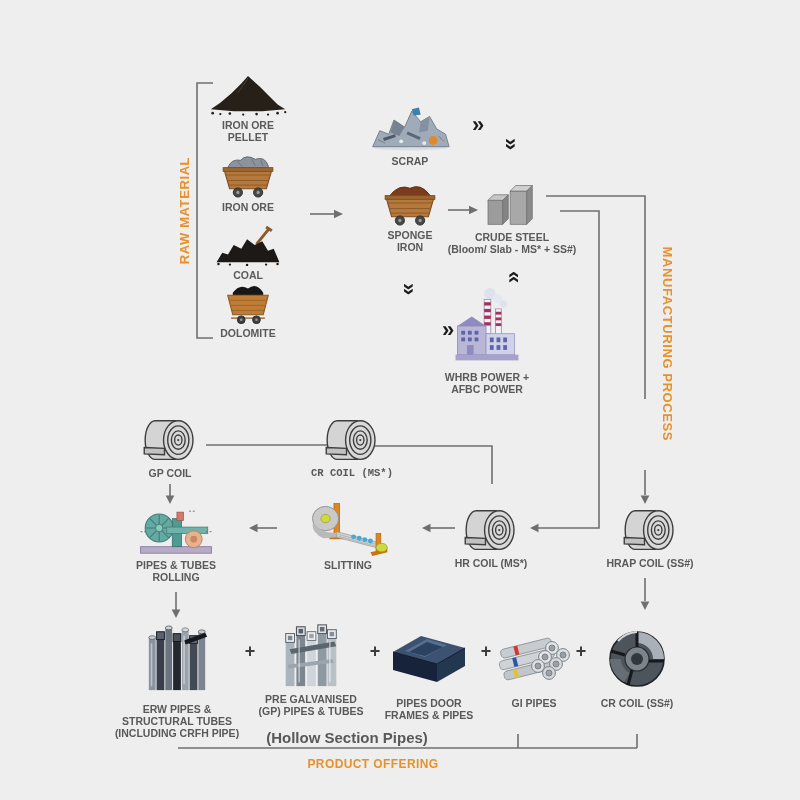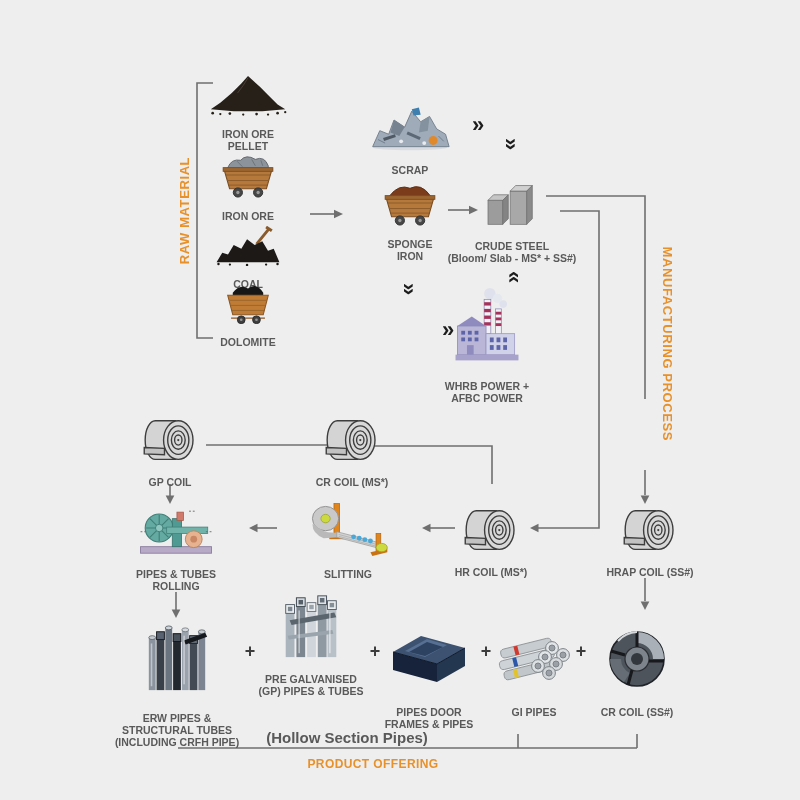--- a/index.html
+++ b/index.html
@@ -4,21 +4,21 @@
 <style>
   html,body{margin:0;padding:0;}
   #canvas{
     position:relative; width:800px; height:800px;
     background:#eeeeee; overflow:hidden;
     font-family:"Liberation Sans", sans-serif;
   }
   .node{position:absolute; display:flex; flex-direction:column; align-items:center;}
   .icon-wrap{display:flex; align-items:center; justify-content:center; width:100%;}
   .label{
-    margin-top:12px; text-align:center; font-weight:bold;
+    margin-top:3px; text-align:center; font-weight:bold;
     font-size:10.5px; line-height:12px; color:#595959; letter-spacing:0px;
     width:100%;
   }
   .label span{display:block;}
   .vtitle{
     position:absolute; text-align:center; font-weight:bold;
     font-size:13px; letter-spacing:0.6px; color:#e8912a; white-space:nowrap;
   }
   .htitle{
     position:absolute; text-align:center; font-weight:bold;
@@ -310,21 +310,21 @@
           <ellipse cx="41" cy="24" rx="4" ry="5.5" fill="none"></ellipse>
           <circle cx="41" cy="24" r="1.2" fill="#3d3d3d" stroke="none"></circle>
         </g>
       </svg>
     </div>
     <div class="label">
       <span>GP COIL</span>
     </div>
   </div>
 
-  <div class="node" style="left:292px; top:418px; width:120px;">
+  <div class="node" style="left:292px; top:418px; width:120px;font-family:Liberation Mono, monospace;">
     <div class="icon-wrap" style="height:46px;">
       <svg width="60" height="46" viewBox="0 0 64 50">
         <g stroke="#3d3d3d" stroke-width="1.5">
           <path d="M38 3 H16 A11 21 0 0 0 16 45 H38 Z" fill="#d4d4d4"></path>
           <path d="M4 32 L26 33 V40 L4 39 Z" fill="#c2c2c2"></path>
           <ellipse cx="41" cy="24" rx="16" ry="21" fill="#d8d8d8"></ellipse>
           <ellipse cx="41" cy="24" rx="11.5" ry="15.5" fill="none"></ellipse>
           <ellipse cx="41" cy="24" rx="7.5" ry="10" fill="none"></ellipse>
           <ellipse cx="41" cy="24" rx="4" ry="5.5" fill="none"></ellipse>
           <circle cx="41" cy="24" r="1.2" fill="#3d3d3d" stroke="none"></circle>
@@ -422,21 +422,21 @@
         <rect x="39.5" y="12" width="1.6" height="50" fill="#ffffff" opacity="0.45"></rect>
       </svg>
     </div>
     <div class="label">
       <span>ERW PIPES &amp;</span>
       <span>STRUCTURAL TUBES</span>
       <span>(INCLUDING CRFH PIPE)</span>
     </div>
   </div>
 
-  <div class="node" style="left:241px; top:591px; width:140px;">
+  <div class="node" style="left:241px; top:620px; width:140px;">
     <div class="icon-wrap" style="height:70px;">
       <svg width="60" height="70" viewBox="0 0 60 72">
         <rect x="4" y="14" width="9" height="54" fill="#aab4bd"></rect>
         <rect x="4" y="14" width="9" height="9" fill="#eef1f3" stroke="#565f68" stroke-width="1"></rect>
         <rect x="6.2" y="16.2" width="4.6" height="4.6" fill="#7b8690"></rect>
         <rect x="15" y="7" width="9" height="61" fill="#7b8690"></rect>
         <rect x="15" y="7" width="9" height="9" fill="#d7dce0" stroke="#434b53" stroke-width="1"></rect>
         <rect x="17.2" y="9.2" width="4.6" height="4.6" fill="#565f68"></rect>
         <rect x="26" y="12" width="9" height="56" fill="#cfd5da"></rect>
         <rect x="26" y="12" width="9" height="9" fill="#f2f4f6" stroke="#6a727a" stroke-width="1"></rect>

